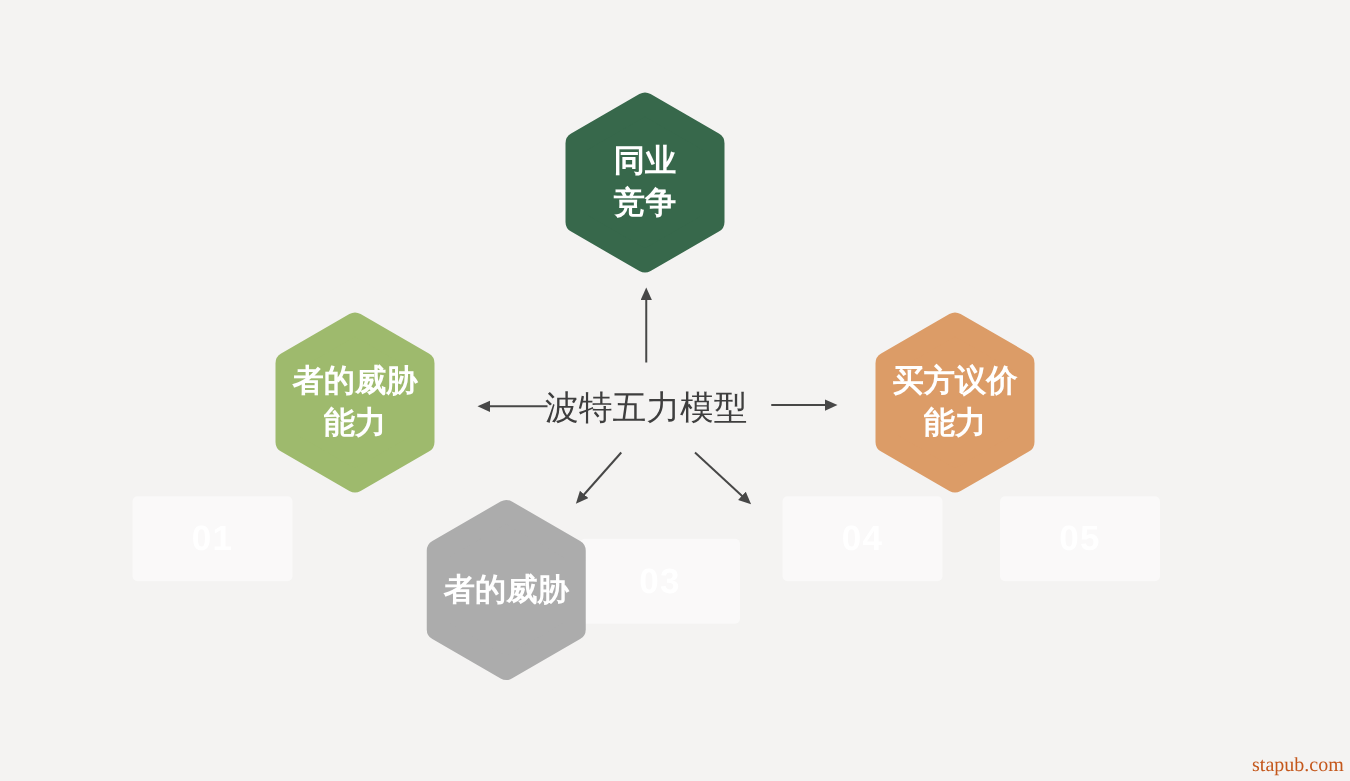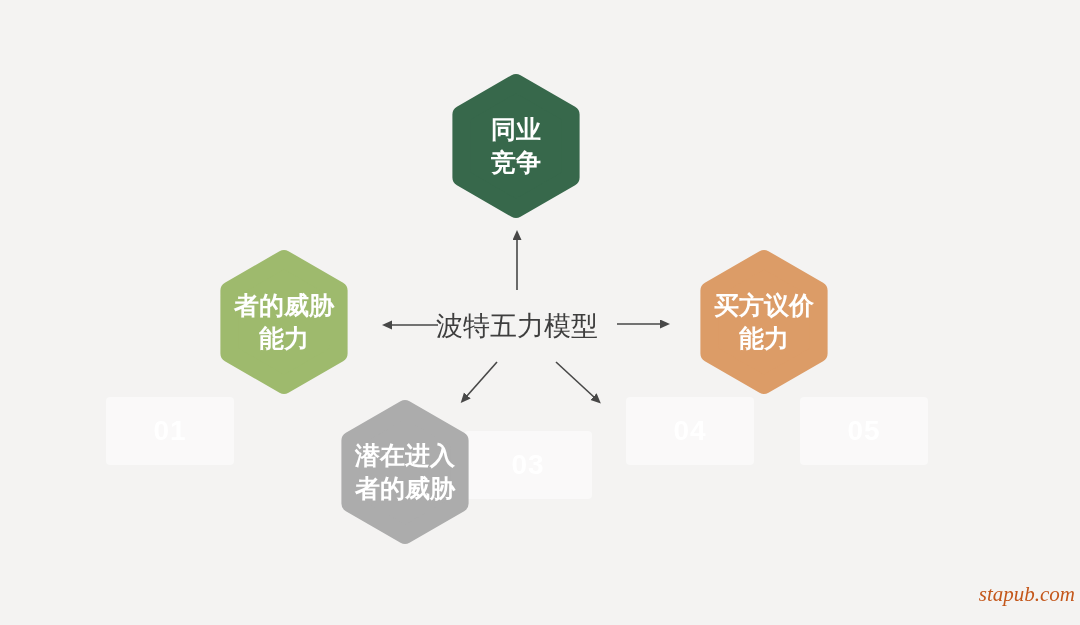--- a/index.html
+++ b/index.html
@@ -49,23 +49,23 @@
     position:absolute; left:417px; top:308px; width:200px; z-index:3;
     text-align:center; font-size:27px; font-weight:normal; color:#3e3e3e;
     white-space:nowrap;
   }
 
   
   #arrows { position:absolute; left:0; top:0; z-index:2; pointer-events:none; }
 
   
   #watermark {
-    position:absolute; right:5px; bottom:18px; z-index:4;
+    position:absolute; right:5px; bottom:3px; z-index:4;
     font-family:"Liberation Serif","DejaVu Serif",serif;
-    font-size:21px; color:#c4571b;font-style:italic;
+    font-size:16px; color:#c4571b;
   }
 </style>
 </head>
 <body>
 
 <div id="canvas">
 
   <div class="num-box" id="box-0"></div>
   <div class="num-box" id="box-1"></div>
   <div class="num-box" id="box-2"></div>
@@ -117,21 +117,20 @@
       <span>买方议价</span>
       <span>能力</span>
     </div>
   </div>
 
   <div class="hex" id="hex-3">
     <svg width="140" height="156" viewBox="0 0 140 156">
       <path d="M70,15 L124.6,46.5 L124.6,109.5 L70,141 L15.4,109.5 L15.4,46.5 Z" stroke-width="18" stroke-linejoin="round" fill="#acacac" stroke="#acacac"></path>
     </svg>
     <div class="label">
-      <span>潜在进入</span>
       <span>者的威胁</span>
     </div>
   </div>
 
 
   <div id="title">波特五力模型</div>
 
   <div id="watermark">stapub.com</div>
 
 </div>

